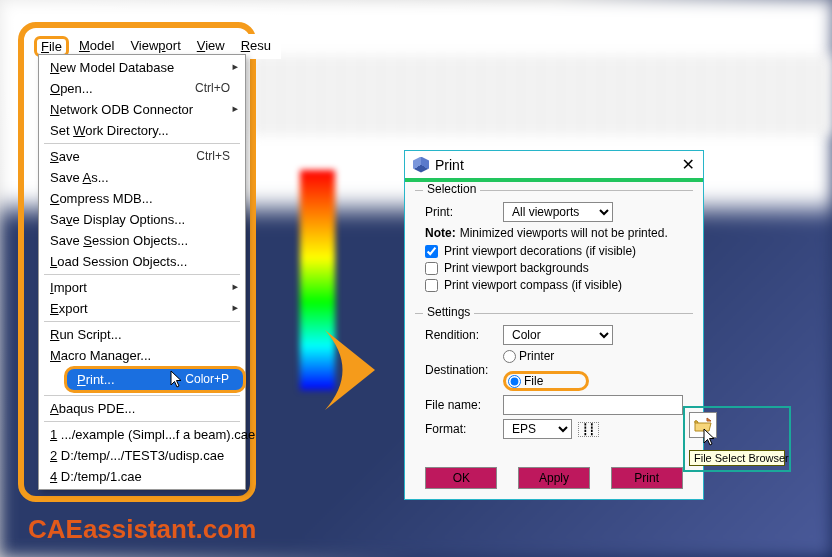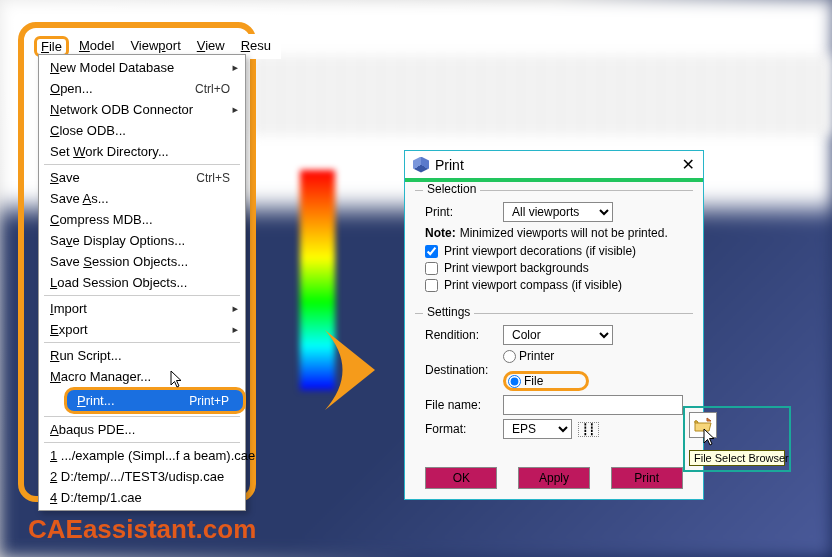--- a/index.html
+++ b/index.html
@@ -55,21 +55,21 @@
     box-shadow: 3px 3px 6px rgba(0,0,0,.25);
     z-index: 10;
     padding: 2px 1px;
   }
   .orange-wrap {
     position:absolute; top:22px; left:18px; width:238px; height:480px;
     border:6px solid #f59b1b; border-radius:18px; z-index:4;
     pointer-events:none;
   }
   .dropdown .item {
-    display:flex; justify-content:space-between; align-items:center;
+    display:flex; justify-content:space-between; align-items:flex-start;
     padding: 3px 14px 3px 10px;
     font-size: 13px;
     white-space: nowrap;
     position:relative;
   }
   .dropdown .item.arrow::after{
     content:"▸"; position:absolute; right:6px; font-size:11px; color:#333;
   }
   .dropdown .sep { height:1px; background:#ccc; margin:2px 4px; }
   .dropdown .item.sel { background:#1a6fe0; color:#fff;margin-left:24px; }
@@ -187,23 +187,20 @@
       <span><u>N</u>ew Model Database</span>
     </div>
     <div class="item">
       <span><u>O</u>pen...</span>
       <span class="shortcut">Ctrl+O</span>
     </div>
     <div class="item arrow">
       <span><u>N</u>etwork ODB Connector</span>
     </div>
     <div class="item">
-      <span><u>C</u>lose ODB...</span>
-    </div>
-    <div class="item">
       <span>Set <u>W</u>ork Directory...</span>
     </div>
     <div class="sep"></div>
     <div class="item">
       <span><u>S</u>ave</span>
       <span class="shortcut">Ctrl+S</span>
     </div>
     <div class="item">
       <span>Save <u>A</u>s...</span>
     </div>
@@ -228,21 +225,21 @@
     </div>
     <div class="sep"></div>
     <div class="item">
       <span><u>R</u>un Script...</span>
     </div>
     <div class="item">
       <span><u>M</u>acro Manager...</span>
     </div>
     <div class="item sel print-highlight">
       <span><u>P</u>rint...</span>
-      <span class="shortcut">Print+P</span>
+      <span class="shortcut">Color+P</span>
     </div>
     <div class="sep"></div>
     <div class="item">
       <span><u>A</u>baqus PDE...</span>
     </div>
     <div class="sep"></div>
     <div class="item">
       <span><u>1</u> .../example (Simpl...f a beam).cae</span>
     </div>
     <div class="item">

